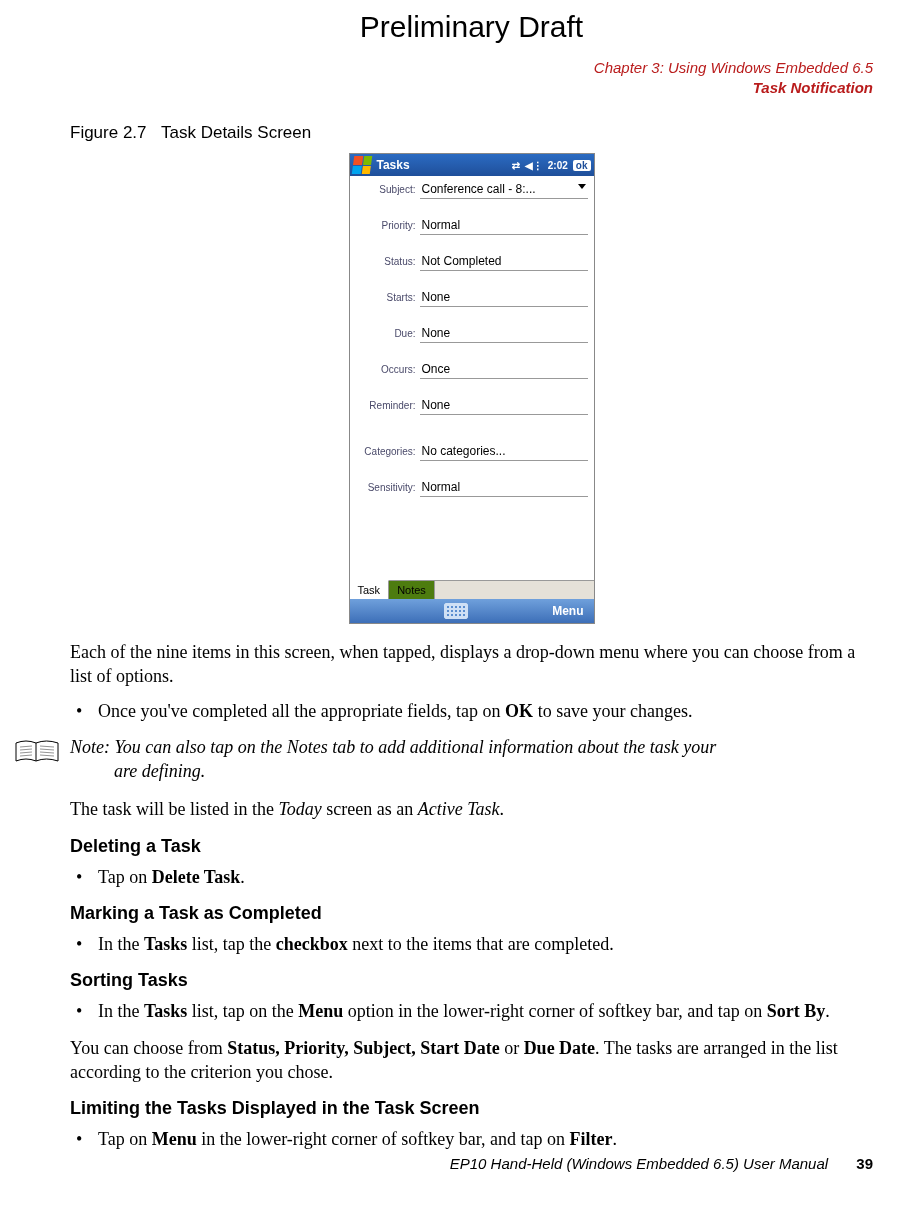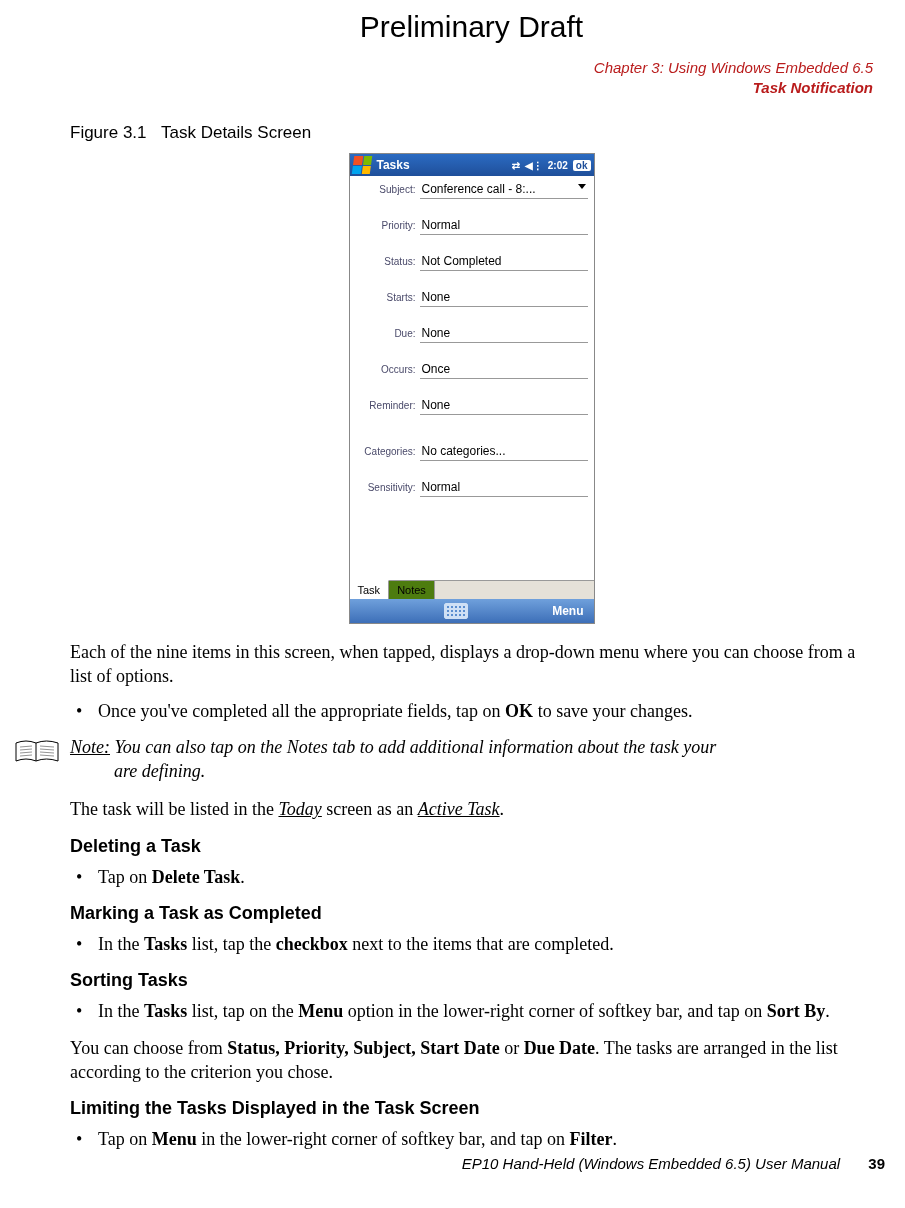--- a/index.html
+++ b/index.html
@@ -196,48 +196,48 @@
   .note-text .indent-line { display: block; padding-left: 44px; }
   .subhead {
     font-family: "Trebuchet MS", "Segoe UI", sans-serif;
     font-weight: 700;
     font-size: 18px;
     margin: 14px 0 8px 0;
   }
   .footer {
     position: absolute;
     bottom: 36px;
-    right: 20px;
+    right: 32px;
     font-family: "Trebuchet MS", "Segoe UI", sans-serif;
     font-style: italic;
     font-size: 15px;
     text-align: right;
   }
   .footer .pagenum {
     font-style: normal;
     font-weight: 700;
     margin-left: 24px;
   }
   b { font-weight: 700; }
-  i { font-style: italic; text-decoration: underline; }
+  i { font-style: italic; }
 </style>
 </head>
 <body>
 
 <div class="page">
 
   <div class="draft-banner">Preliminary Draft</div>
 
   <div class="header-right">
     <div class="chapter">Chapter 3:  Using Windows Embedded 6.5</div>
     <div class="section">Task Notification</div>
   </div>
 
   <div class="figure-caption">
-    <span class="num">Figure 3.1</span>
+    <span class="num">Figure 2.7</span>
     <span>Task Details Screen</span>
   </div>
 
   <div class="screenshot-wrap">
     <div class="device">
       <div class="device-titlebar">
         <div class="winlogo">
             <span></span>
             <span></span>
             <span></span>

